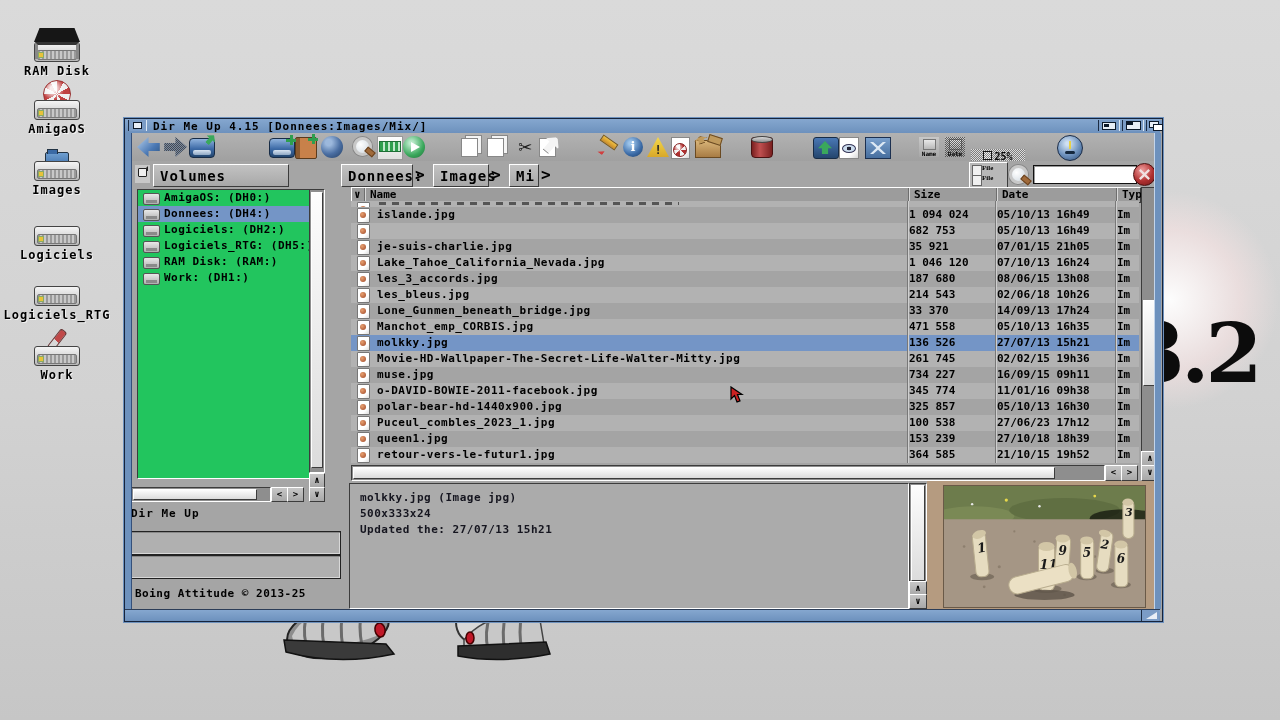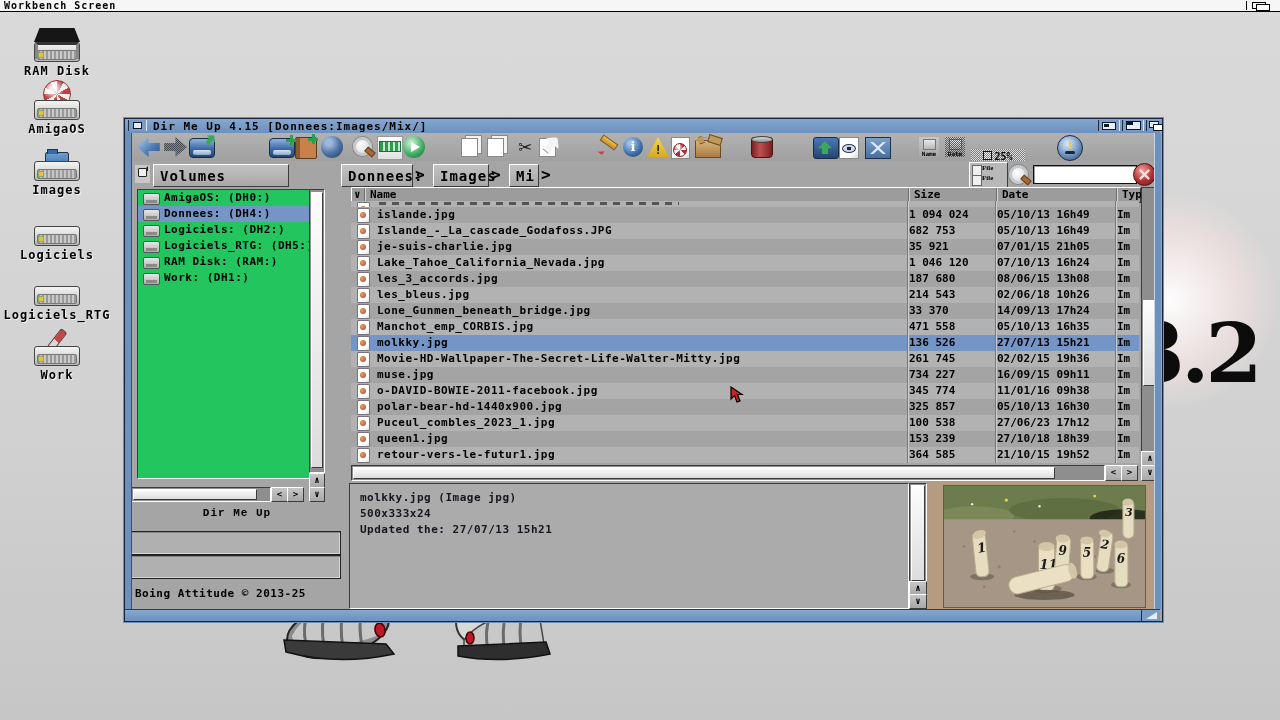--- a/index.html
+++ b/index.html
@@ -141,21 +141,21 @@
     background:repeating-linear-gradient(90deg,#555 0 7px,transparent 7px 13px);}
   .cell{position:absolute;top:0;height:16px;overflow:hidden;}
   .c-name{left:26px;width:530px;letter-spacing:.5px;}
   .c-size{left:558px;width:74px;}
   .c-date{left:646px;width:115px;}
   .c-type{left:766px;width:22px;}
   .vline{position:absolute;top:0;bottom:0;width:1px;background:#787878;box-shadow:1px 0 0 #cfcfcf;}
   .ficon{position:absolute;left:6px;top:1px;width:11px;height:13px;background:linear-gradient(135deg,#fff 70%,#ddd);border:1px solid #777;border-radius:1px;}
   .ficon::after{content:"";position:absolute;left:2px;top:3px;width:6px;height:6px;border-radius:50%;background:radial-gradient(circle at 35% 35%,#e8a070,#a04828);}
   
-  #dirmeup{left:6px;top:388px;width:212px;text-align:center;font-size:11px;letter-spacing:1px;font-family:Liberation Mono, monospace;}
+  #dirmeup{left:6px;top:388px;width:212px;font-size:11px;letter-spacing:1px;}
   .fbox{left:4px;width:210px;height:22px;background:#b0b0b0;border:1px solid #222;box-shadow:inset 1px 1px 0 #888, inset -1px -1px 0 #d8d8d8;}
   #copyright{left:10px;top:468px;font-size:11px;letter-spacing:.5px;}
   
   #infopanel{left:224px;top:364px;width:558px;height:124px;background:#ababab;}
   #infopanel .l{position:absolute;left:10px;font-size:11px;letter-spacing:.5px;color:#15151f;}
   
   #thumbpanel{left:802px;top:362px;width:233px;height:128px;background:#b59b80;}
   #thumbimg{position:absolute;left:16px;top:4px;width:201px;height:121px;border:1px solid #6a5a48;}
   
   #botbar{left:0;top:490px;width:1035px;height:11px;background:linear-gradient(180deg,#85a7cf,#6d91bd);border-top:1px solid #2c3d58;}
@@ -191,27 +191,20 @@
     <path d="M14 40 Q40 8 90 20 L94 44 Q50 58 14 50 Z" fill="#c8c8c8" stroke="#444" stroke-width="1.5"></path>
     <g stroke="#555" stroke-width="3" fill="none" opacity=".8">
       <path d="M40 16 Q34 32 38 50"></path>
         <path d="M56 13 Q51 32 55 52"></path>
         <path d="M72 14 Q68 32 72 50"></path>
     </g>
     <ellipse cx="20" cy="38" rx="4" ry="6" fill="#c01828" stroke="#400" stroke-width="1.5"></ellipse>
     <path d="M8 46 L96 42 L100 54 Q50 64 8 56 Z" fill="#2e2e2e" stroke="#111" stroke-width="1.5"></path>
   </svg>
 
-  <div id="screenbar" class="abs">
-    <span class="t">Workbench Screen</span>
-    <span class="sgadget" style="left:1246px">
-        <i class="r1"></i>
-        <i class="r2"></i>
-      </span>
-  </div>
 
   <div>
 
   <div class="dicon k-ram" style="left: 2px; top: 24px;">
         <div class="art">
           <span class="top"></span>
           <span class="drv"></span>
         </div>
         <div class="lbl">RAM Disk</div>
       </div>
@@ -395,21 +388,20 @@
           <span class="cell c-name">islande.jpg</span>
           <span class="vline" style="left:556px"></span>
           <span class="cell c-size">1 094 024</span>
           <span class="vline" style="left:644px"></span>
           <span class="cell c-date">05/10/13 16h49</span>
           <span class="vline" style="left:764px"></span>
           <span class="cell c-type">Im</span>
         </div>
         <div class="frow">
           <span class="ficon"></span>
-          <span class="cell c-name">Islande_-_La_cascade_Godafoss.JPG</span>
           <span class="vline" style="left:556px"></span>
           <span class="cell c-size">682 753</span>
           <span class="vline" style="left:644px"></span>
           <span class="cell c-date">05/10/13 16h49</span>
           <span class="vline" style="left:764px"></span>
           <span class="cell c-type">Im</span>
         </div>
         <div class="frow alt">
           <span class="ficon"></span>
           <span class="cell c-name">je-suis-charlie.jpg</span>

